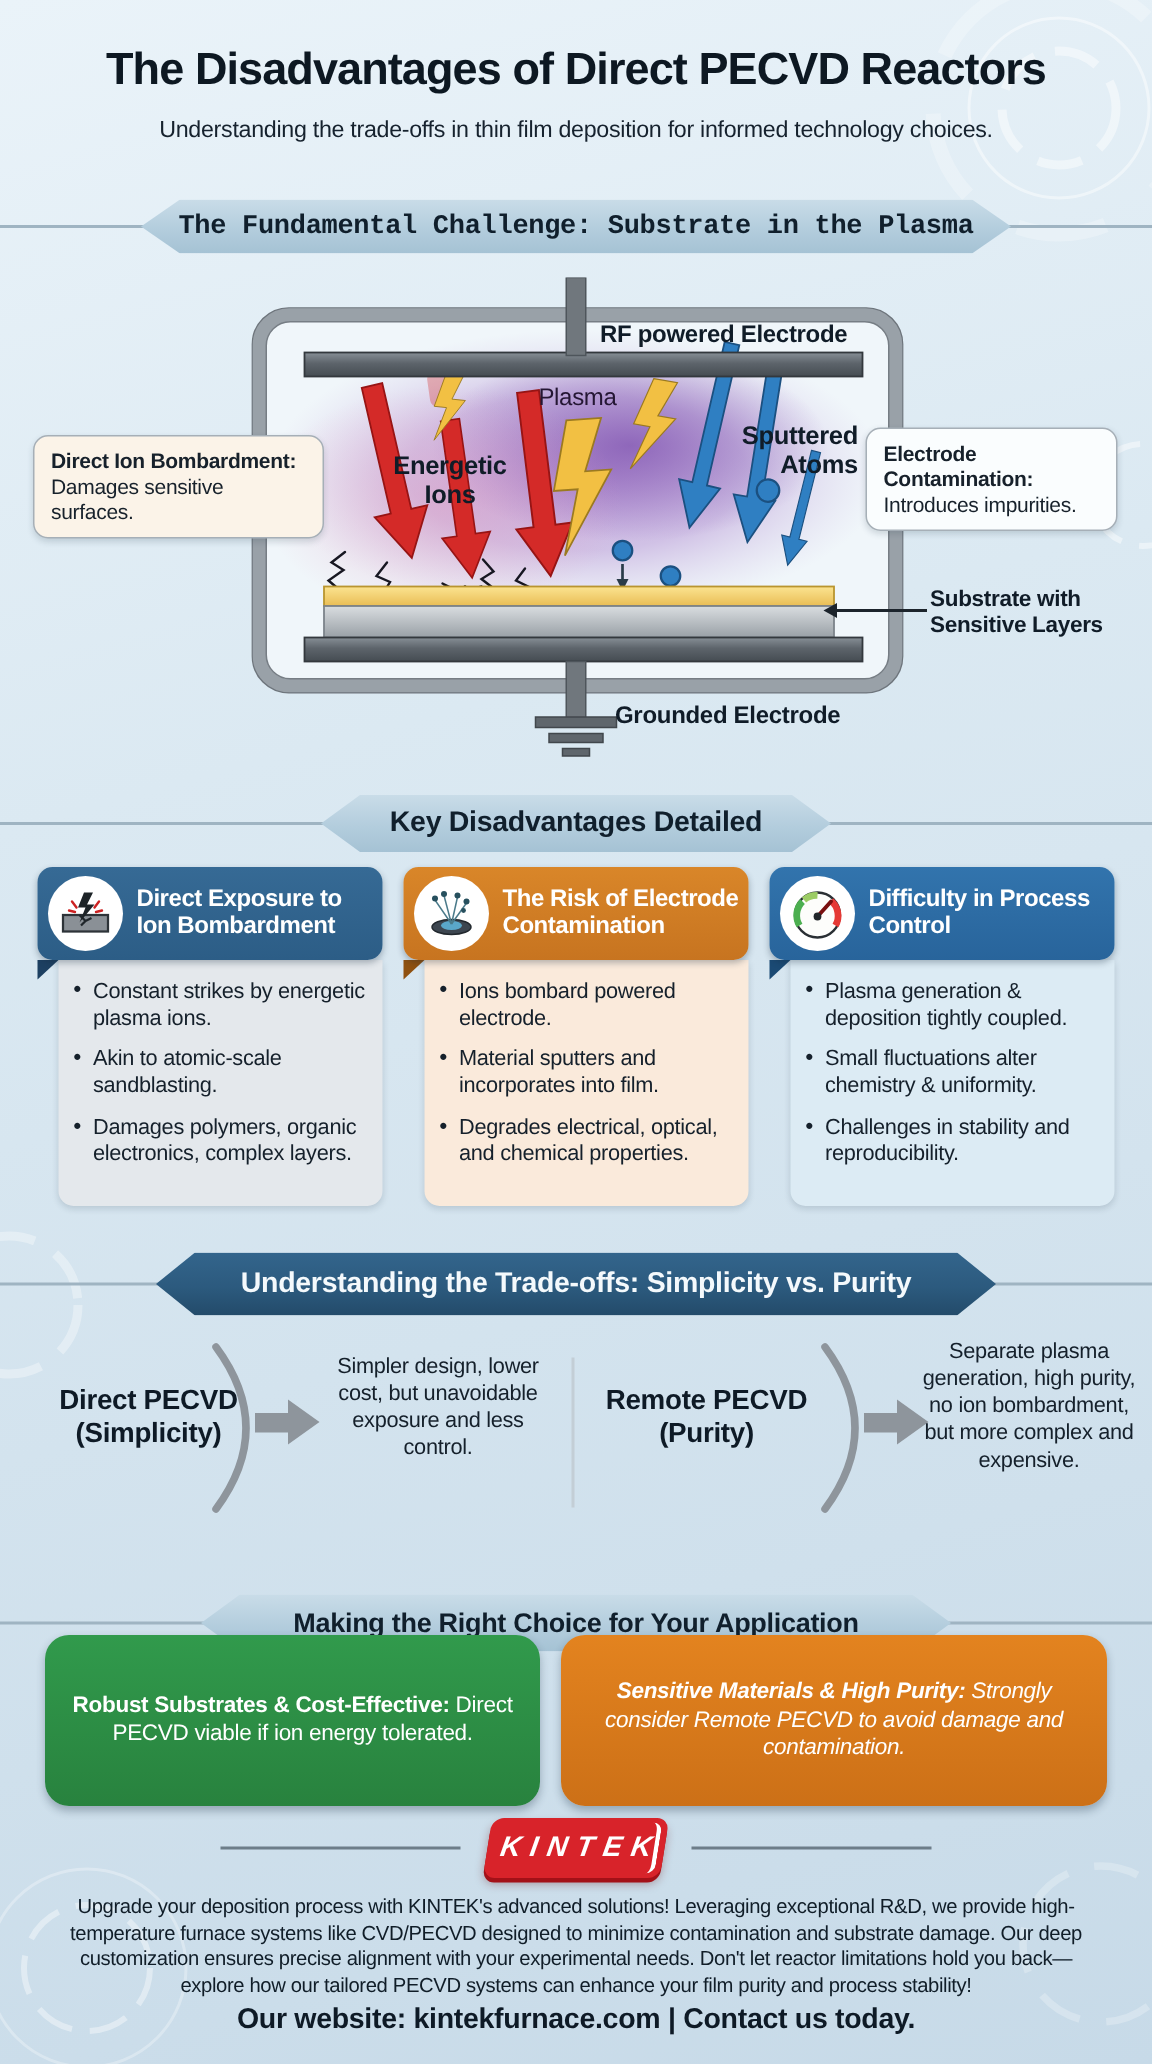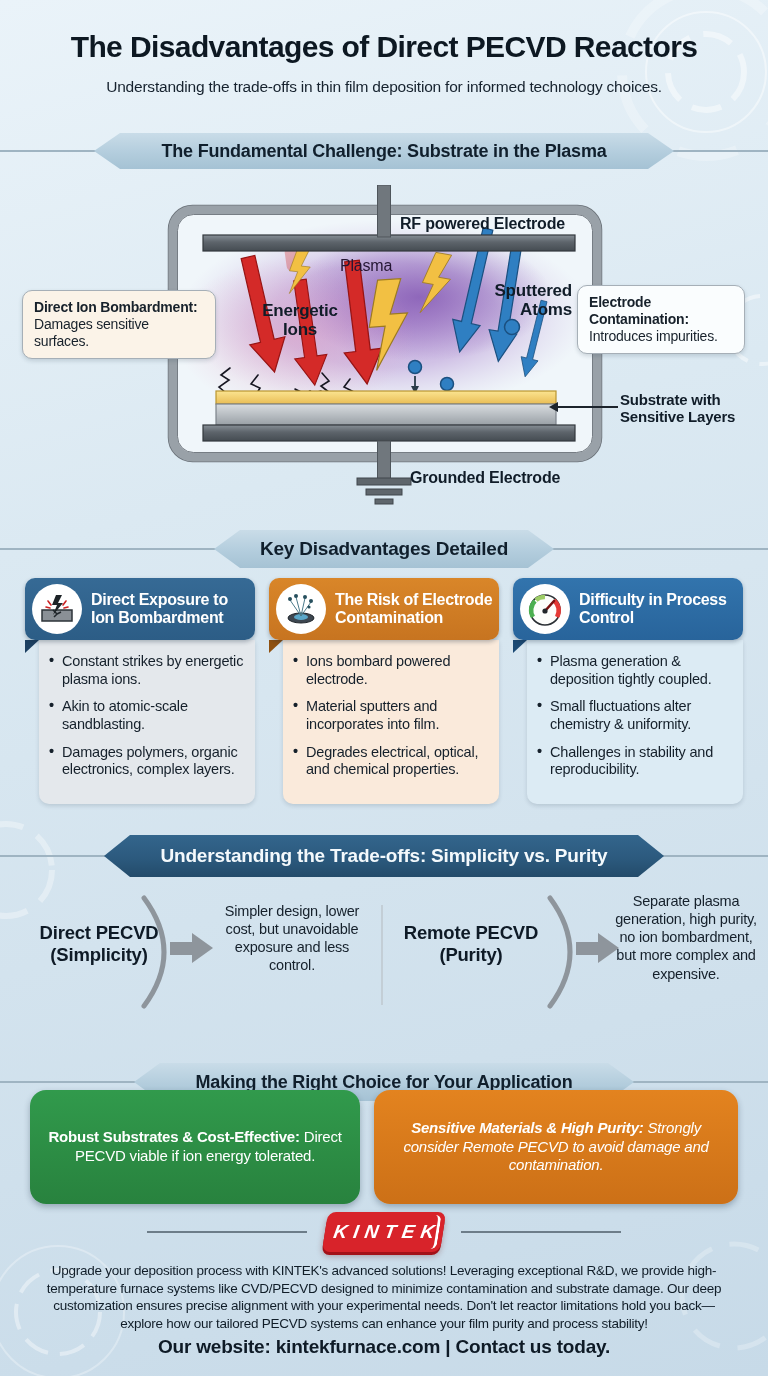--- a/index.html
+++ b/index.html
@@ -117,21 +117,21 @@
       <circle cx="6" cy="870" r="46" stroke-width="6" stroke-dasharray="34 16" stroke-opacity="0.35"></circle>
       <circle cx="58" cy="1312" r="42" stroke-width="4" stroke-dasharray="26 12" stroke-opacity="0.4"></circle>
       <circle cx="58" cy="1312" r="66" stroke-width="2" stroke-opacity="0.3"></circle>
       <circle cx="734" cy="1296" r="52" stroke-width="5" stroke-dasharray="30 18" stroke-opacity="0.25"></circle>
     </g>
   </svg>
 
   <div class="title">The Disadvantages of Direct PECVD Reactors</div>
   <div class="subtitle">Understanding the trade-offs in thin film deposition for informed technology choices.</div>
 
-  <div class="banner-row" style="top:133px;height:36px;">
+  <div class="banner-row" style="top:133px;height:36px;font-family:Liberation Mono, monospace;">
     <div class="rule"></div>
     <div class="hex light" style="width:580px;height:36px;font-size:18px;">The Fundamental Challenge: Substrate in the Plasma</div>
   </div>
 
   <div class="diagram">
     <svg width="768" height="325" viewBox="0 0 768 325">
       <defs>
         <linearGradient id="gradElec" x1="0" y1="0" x2="0" y2="1">
           <stop offset="0" stop-color="#878f96"></stop>
             <stop offset="0.45" stop-color="#5d646b"></stop>
@@ -226,21 +226,21 @@
       <rect x="377.5" y="0" width="13" height="52" fill="#70777d" stroke="#4e555b"></rect>
       <rect x="377.5" y="256" width="13" height="38" fill="#70777d" stroke="#4e555b"></rect>
       <g fill="#5f666c" stroke="#41474c">
         <rect x="357" y="293" width="54" height="7"></rect>
         <rect x="366" y="304" width="36" height="6"></rect>
         <rect x="375" y="314" width="18" height="5"></rect>
       </g>
     </svg>
 
     <div class="dlabel" style="left:400px;top:1px;font-size:16px;margin-top:29px;">RF powered Electrode</div>
-    <div class="dlabel" style="left:340px;top:72px;width:90px;text-align:left;font-weight:normal;color:#241633;font-size:16px;">Plasma</div>
+    <div class="dlabel" style="left:340px;top:72px;width:90px;text-align:center;font-weight:normal;color:#241633;font-size:16px;">Plasma</div>
     <div class="dlabel" style="left:250px;top:116px;width:100px;text-align:center;font-size:17px;">Energetic Ions</div>
     <div class="dlabel" style="left:472px;top:96px;width:100px;text-align:right;font-size:17px;">Sputtered Atoms</div>
     <div class="dlabel" style="left:410px;top:284px;font-size:16px;">Grounded Electrode</div>
 
     <div class="callout" style="left:22px;top:105px;width:194px;background:#fbf3e8;"><b>Direct Ion Bombardment:</b><span> Damages sensitive surfaces.</span></div>
     <div class="callout" style="left:577px;top:100px;width:168px;background:#fafdfe;"><b>Electrode Contamination:</b><span> Introduces impurities.</span></div>
 
     <div class="dlabel" style="left:620px;top:207px;width:130px;font-size:15px;">Substrate with Sensitive Layers</div>
     <div class="sub-arrow-line" style="left:558px;top:221px;width:60px;"></div>
     <div class="sub-arrow-head" style="left:549px;top:217px;"></div>

